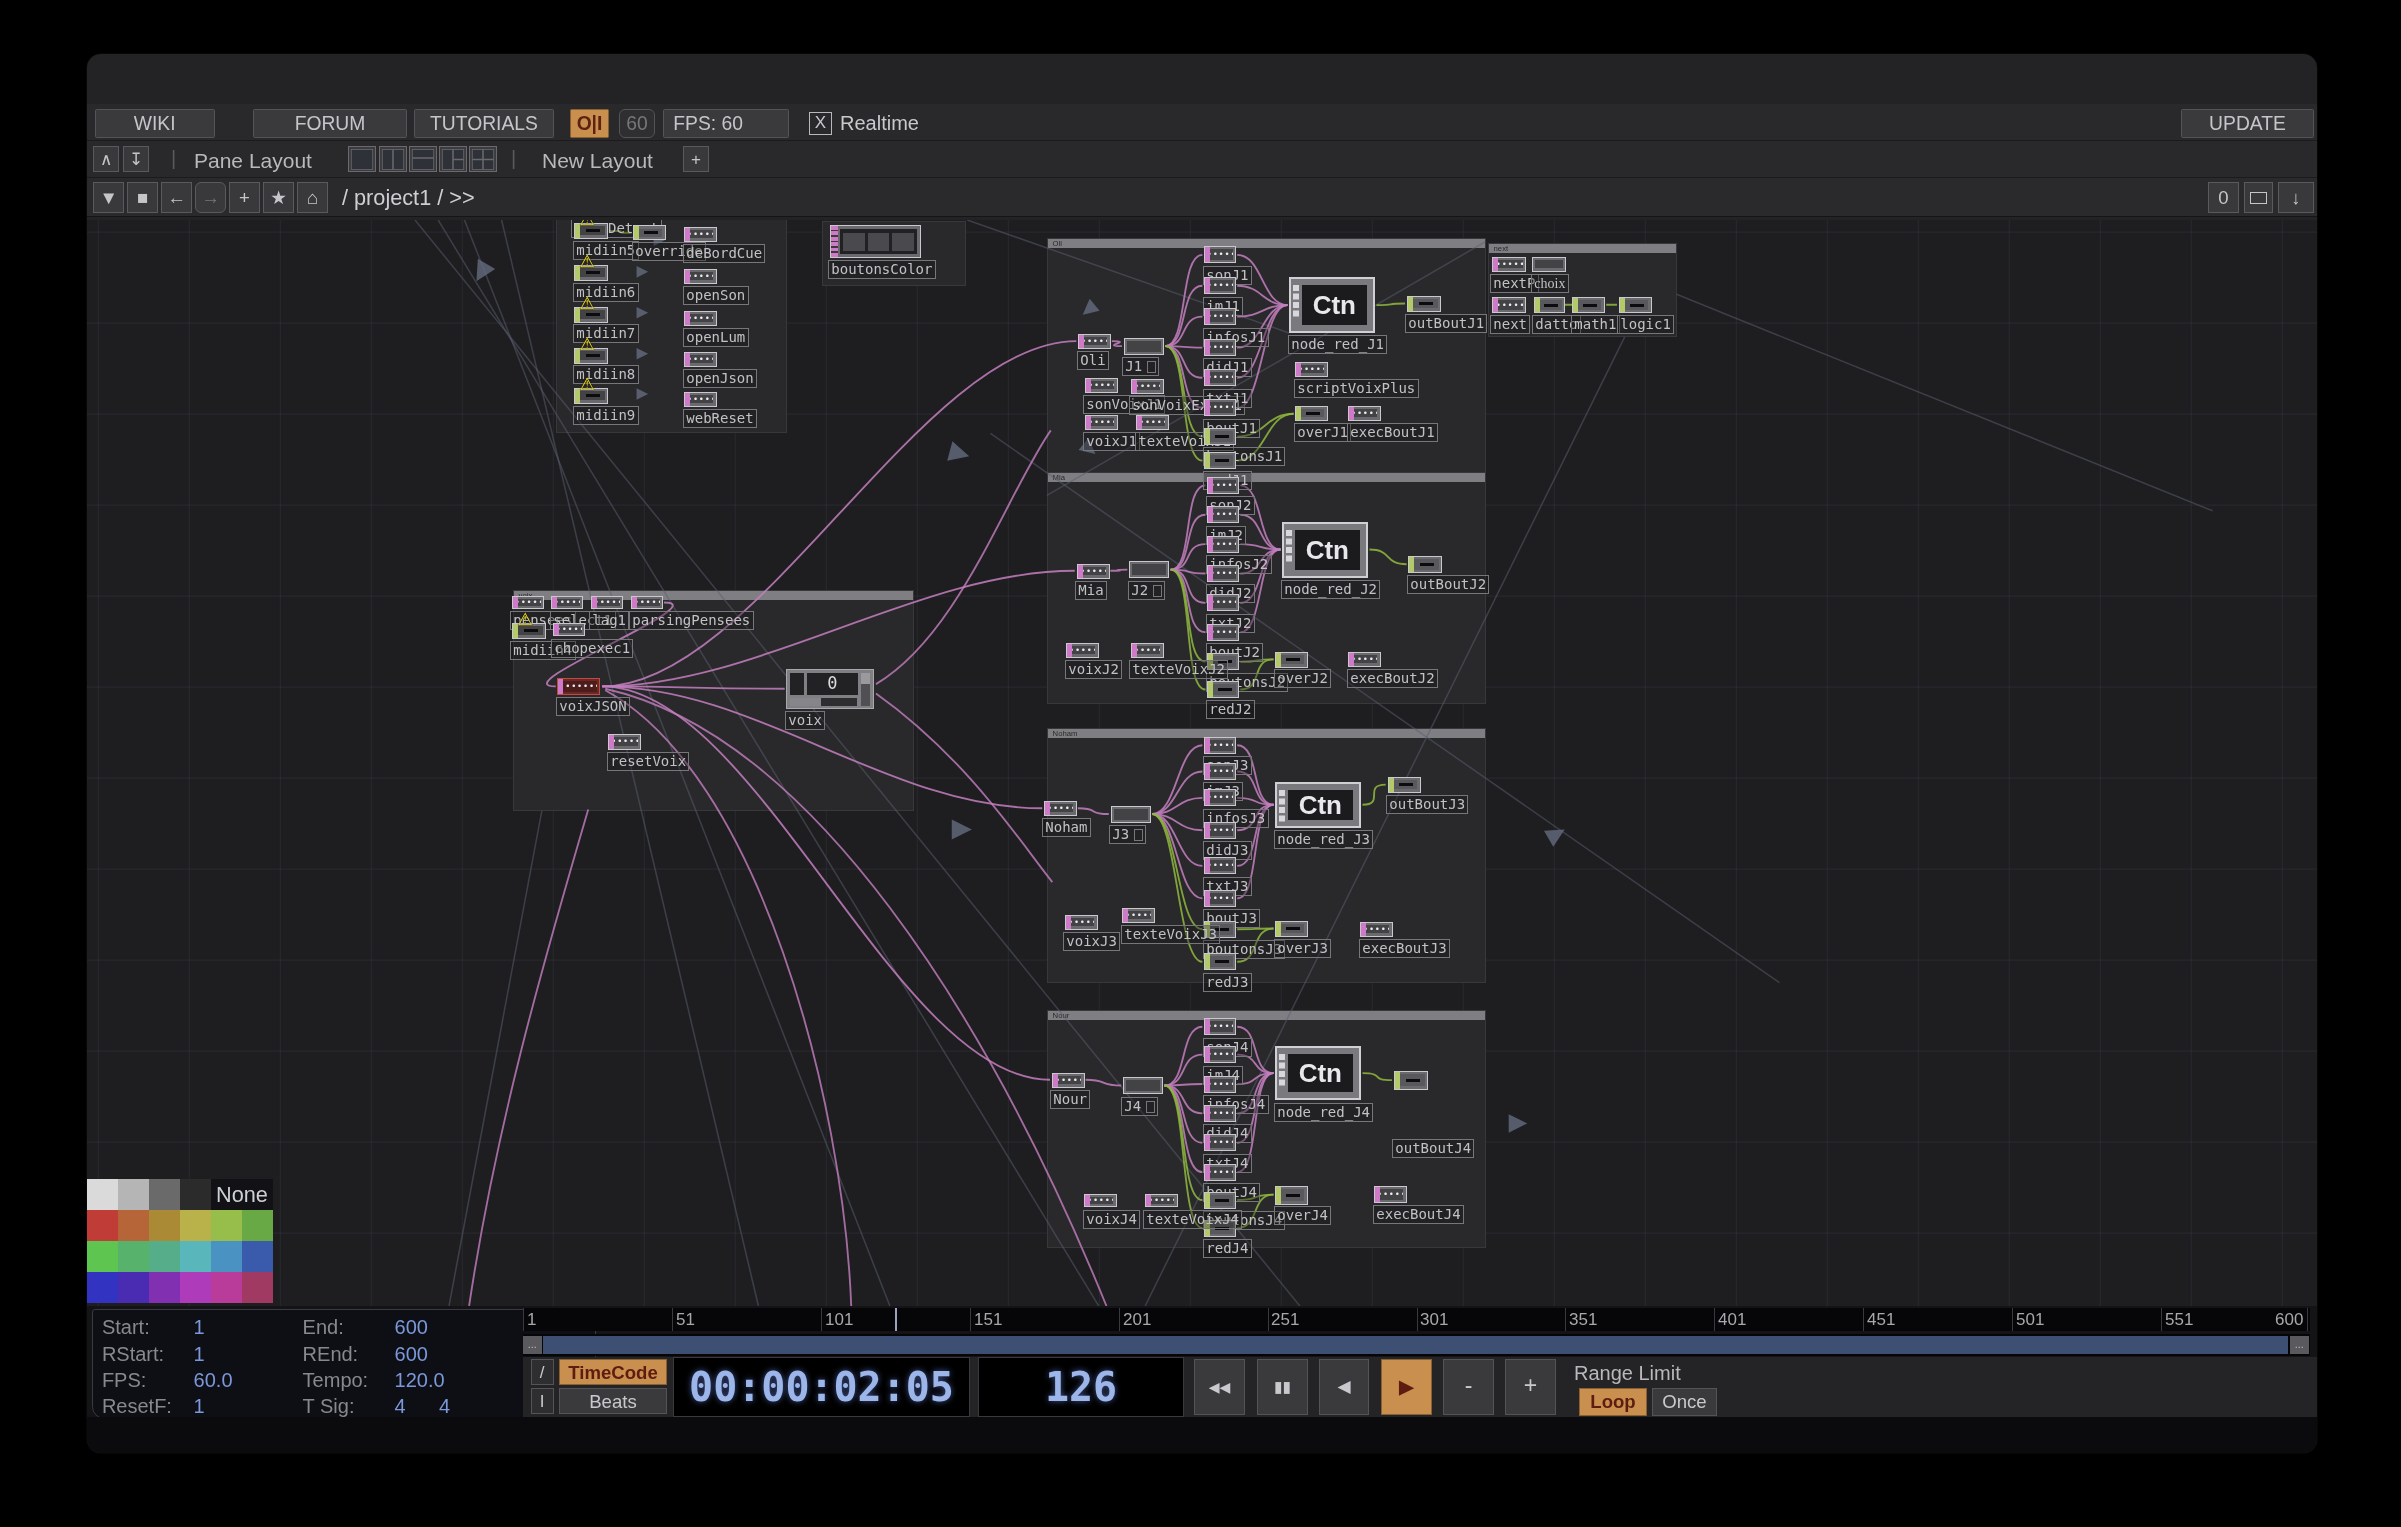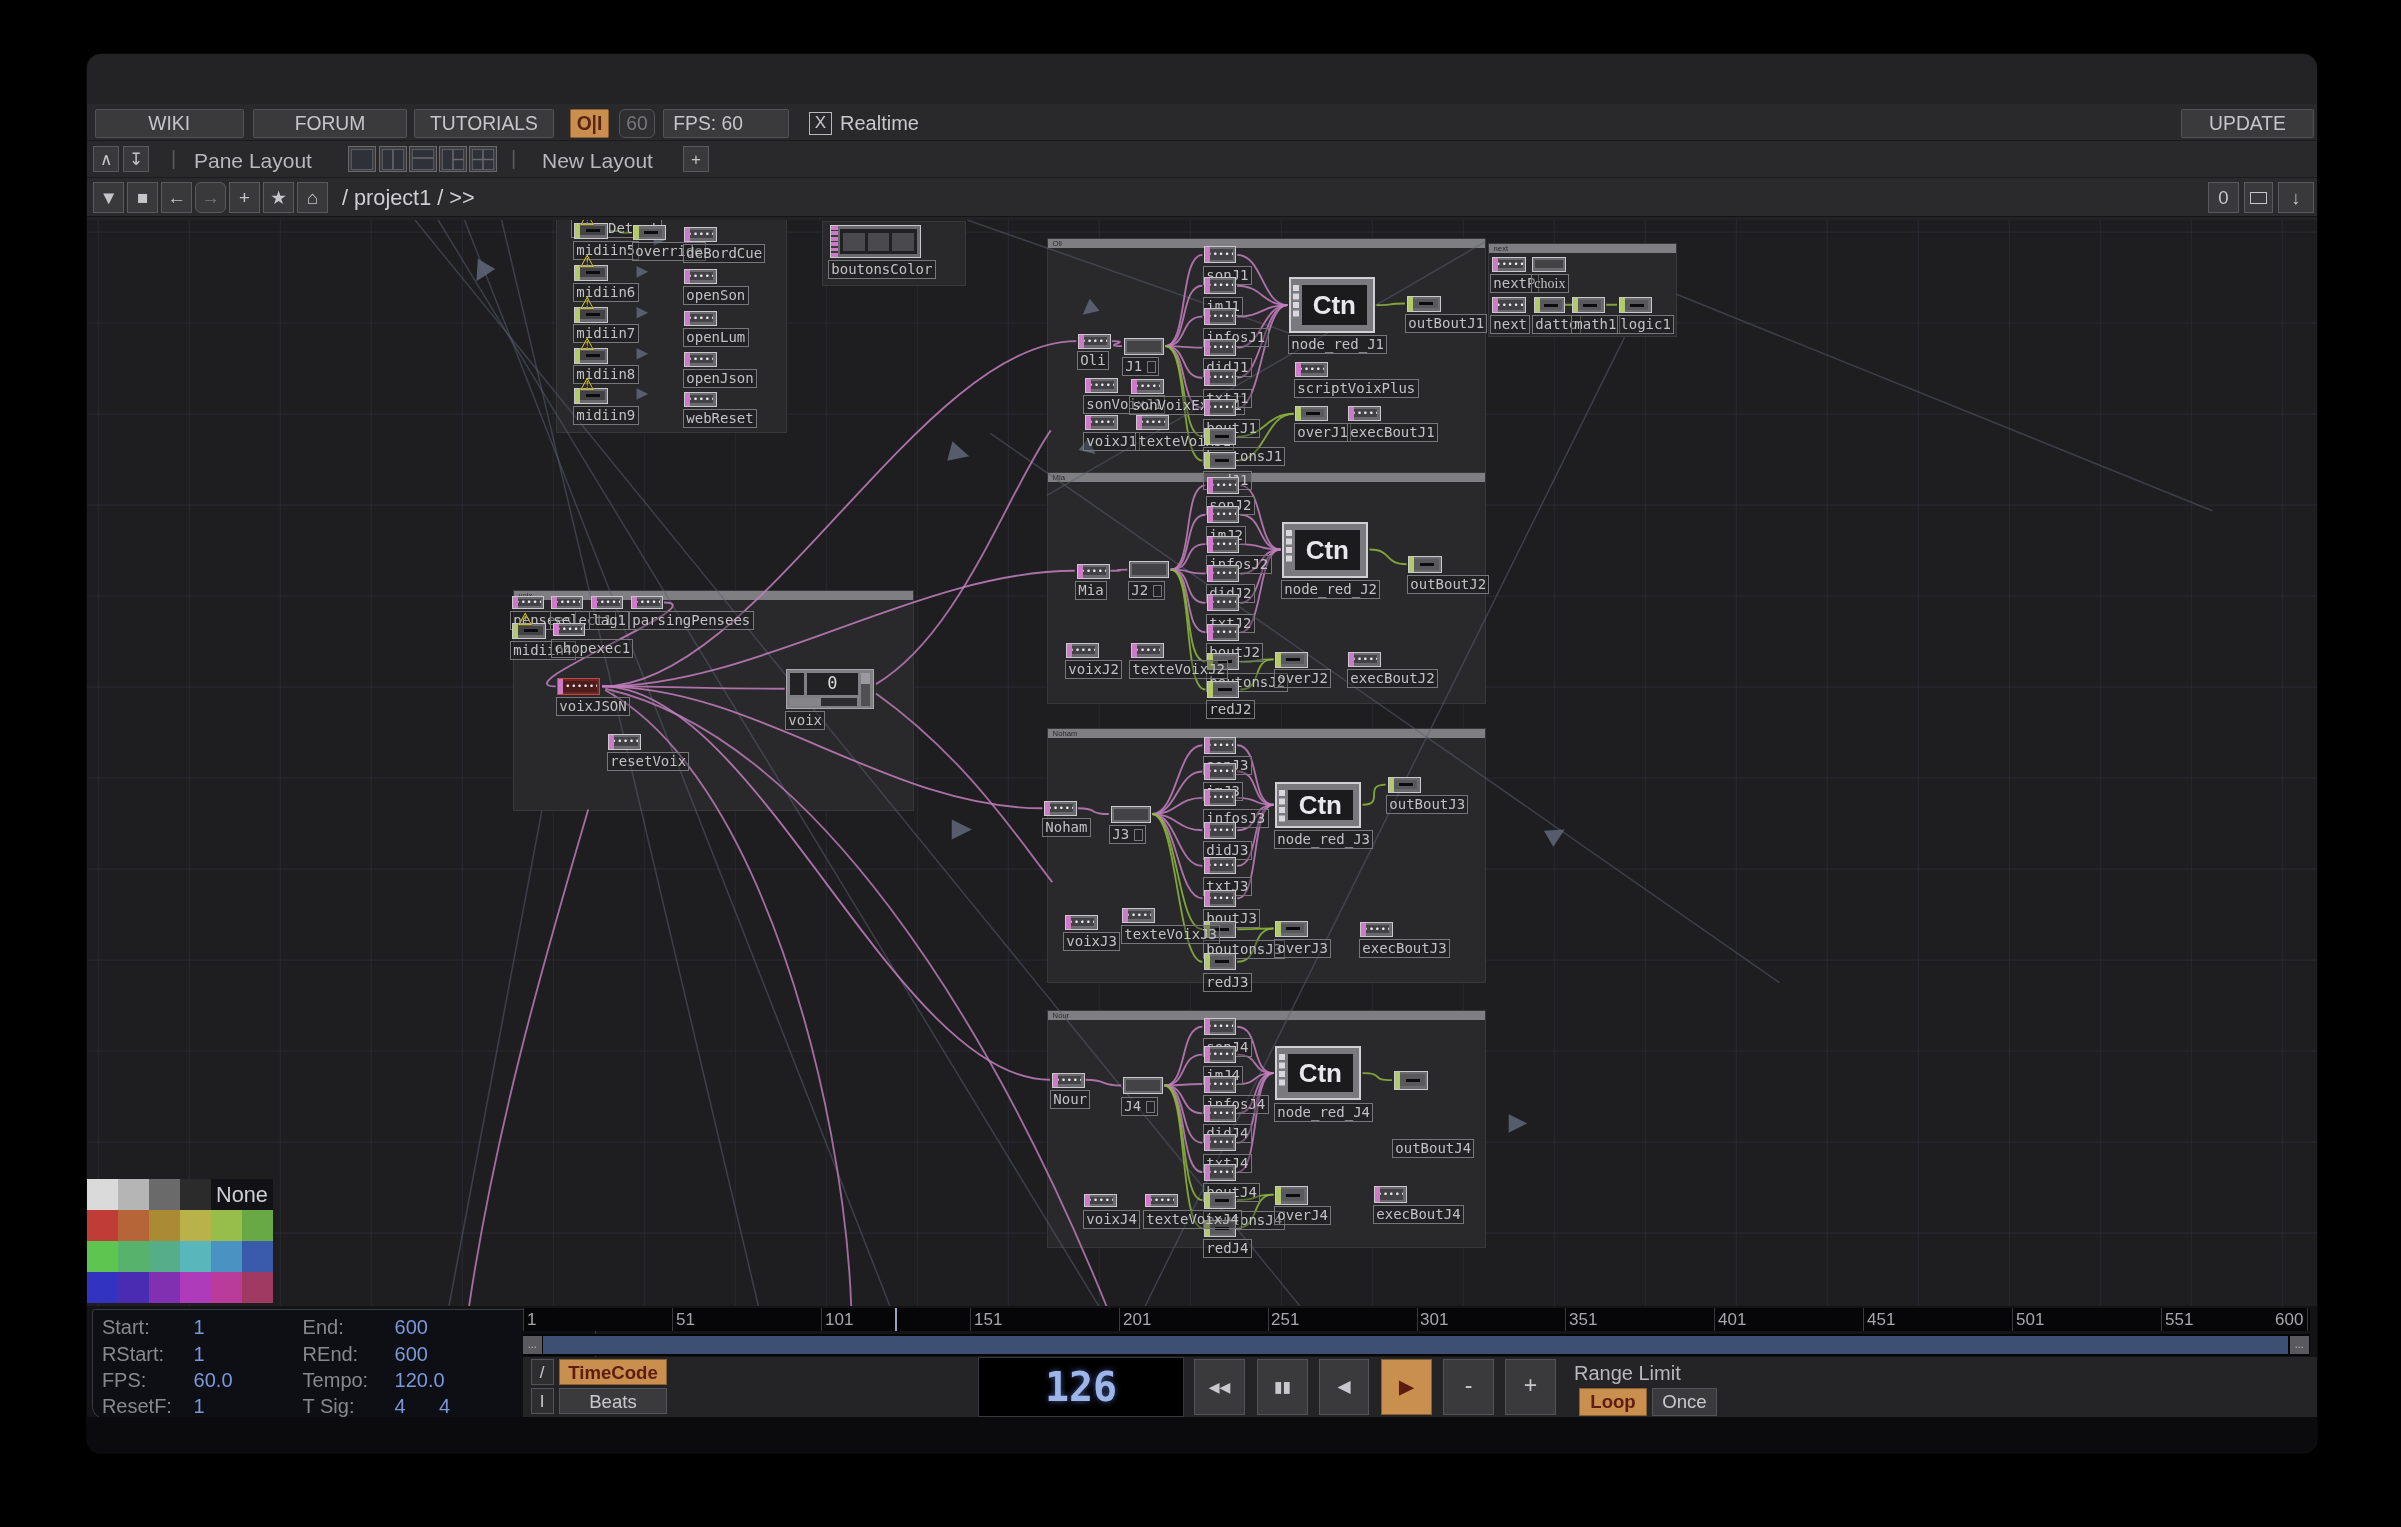--- a/index.html
+++ b/index.html
@@ -116,21 +116,21 @@
   .tp-label { position:absolute; color:#b9b9bd; font-size:20px; }
   .bottom-fill { position:absolute; left:0; top:111px; width:100%; height:36px; background:#0b0b0d; }
 </style>
 </head>
 <body>
 
 <div id="win">
 
 
   <div class="menurow">
-    <div class="mbtn" style="left:7.7px; width:149px;">WIKI</div>
+    <div class="mbtn" style="left:7.7px; width:120px;">WIKI</div>
     <div class="mbtn" style="left:166px; width:154px;">FORUM</div>
     <div class="mbtn" style="left:327px; width:140px;">TUTORIALS</div>
     <div class="mbtn oi" style="left:483px; width:39px;">O|I</div>
     <div class="mbtn dim" style="left:532px; width:36px; background:#2f2f31;">60</div>
     <div class="mbtn" style="left:576px; width:126px; text-align:left; padding-left:9.3px;">FPS:  60</div>
     <div class="rt-check" style="left:722px;">X</div>
     <div class="rt-label" style="left:753px;">Realtime</div>
     <div class="mbtn" style="left:2094px; width:133px;">UPDATE</div>
   </div>
 
@@ -1059,20 +1059,21 @@
     <div class="rangebar-row">
       <div class="rb-handle" style="left:0px;">...</div>
       <div class="rb-fill" style="left:20px; width:1745px;"></div>
       <div class="rb-handle" style="left:1767px;">...</div>
     </div>
     <div class="transport">
       <div class="tp-btn" style="left:7.7px; top:1.5px; width:23px; height:26px; font-size:17px; line-height:25px; background:#2e2e31;">/</div>
       <div class="tp-btn" style="left:7.7px; top:31px; width:23px; height:26px; font-size:17px; line-height:25px; background:#2e2e31;">I</div>
       <div class="tp-btn orange" style="left:36px; top:1.5px; width:108px; height:26px; font-size:18.6px; line-height:25px;">TimeCode</div>
       <div class="tp-btn" style="left:36px; top:31px; width:108px; height:26px; font-size:18.6px; line-height:25px;">Beats</div>
+      <div class="tp-display" style="left:150px; top:0px; width:297px; height:60px; font-size:40px; line-height:59px;">00:00:02:05</div>
       <div class="tp-display" style="left:455px; top:0px; width:206px; height:60px; font-size:40px; line-height:59px;">126</div>
       <div class="tp-btn" style="left:671px; top:1.5px; width:51px; height:56px; font-size:14px; line-height:54px;">◀◀</div>
       <div class="tp-btn" style="left:734px; top:1.5px; width:51px; height:56px; font-size:15.5px; line-height:54px;">▮▮</div>
       <div class="tp-btn" style="left:796px; top:1.5px; width:50px; height:56px; font-size:17px; line-height:54px;">◀</div>
       <div class="tp-btn orange" style="left:858px; top:1.5px; width:51px; height:56px; font-size:18.6px; line-height:54px;">▶</div>
       <div class="tp-btn" style="left:920px; top:1.5px; width:51px; height:56px; font-size:23px; line-height:51px;">-</div>
       <div class="tp-btn" style="left:982px; top:1.5px; width:51px; height:56px; font-size:23px; line-height:51px;">+</div>
       <div class="tp-label" style="left:1051px; top:4.6px;">Range Limit</div>
       <div class="tp-btn orange" style="left:1056px; top:31px; width:68px; height:28px; font-size:18.6px; line-height:26px;">Loop</div>
       <div class="tp-btn" style="left:1129px; top:31px; width:65px; height:28px; font-size:18.6px; line-height:26px;">Once</div>

